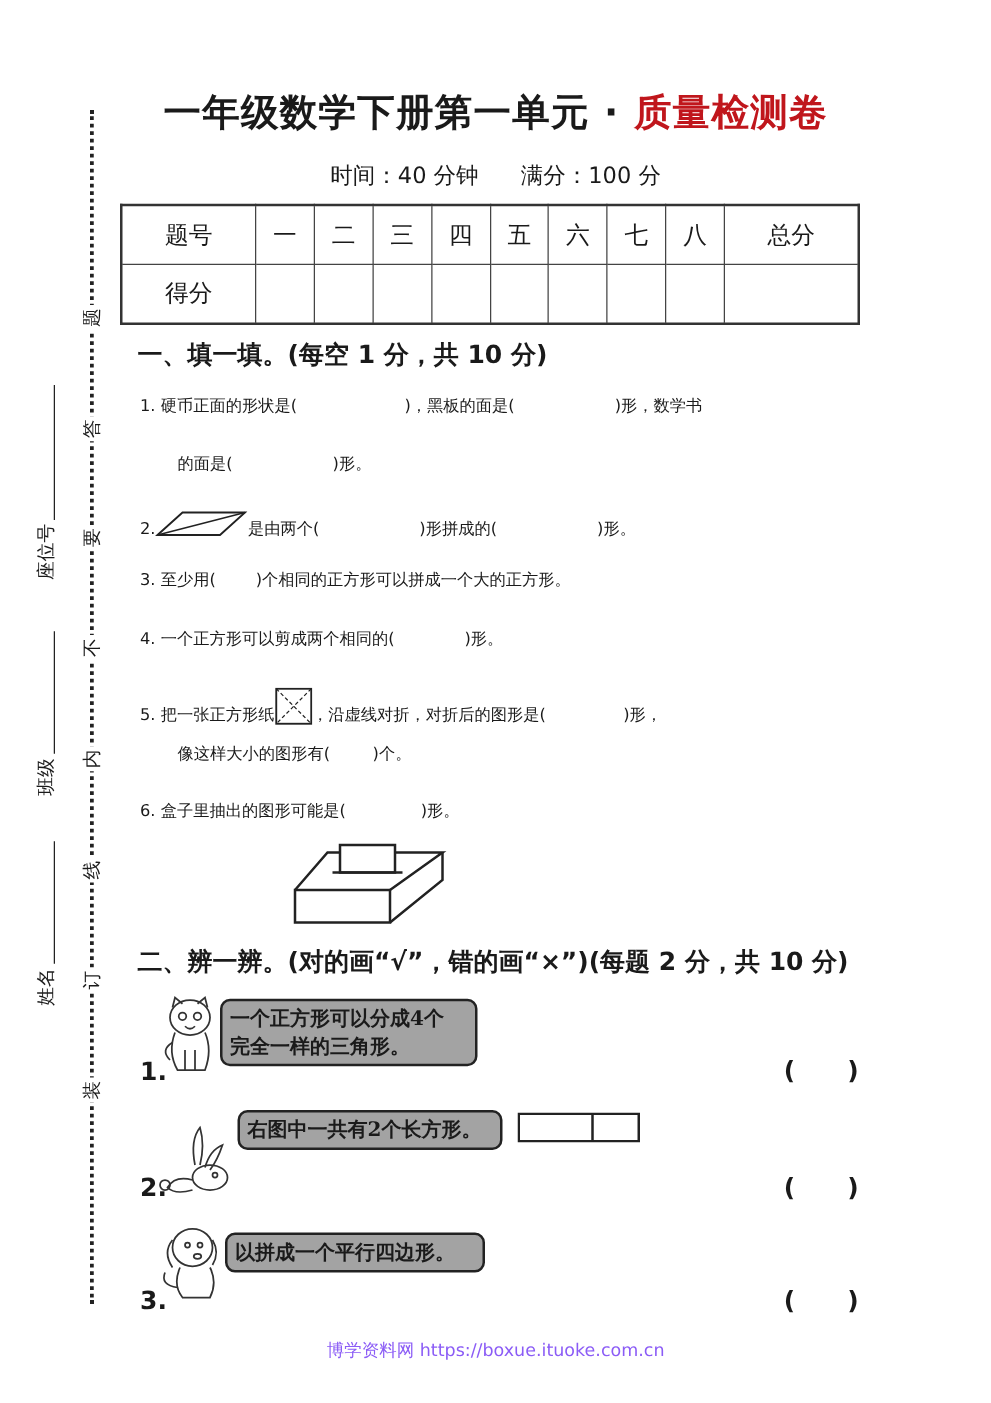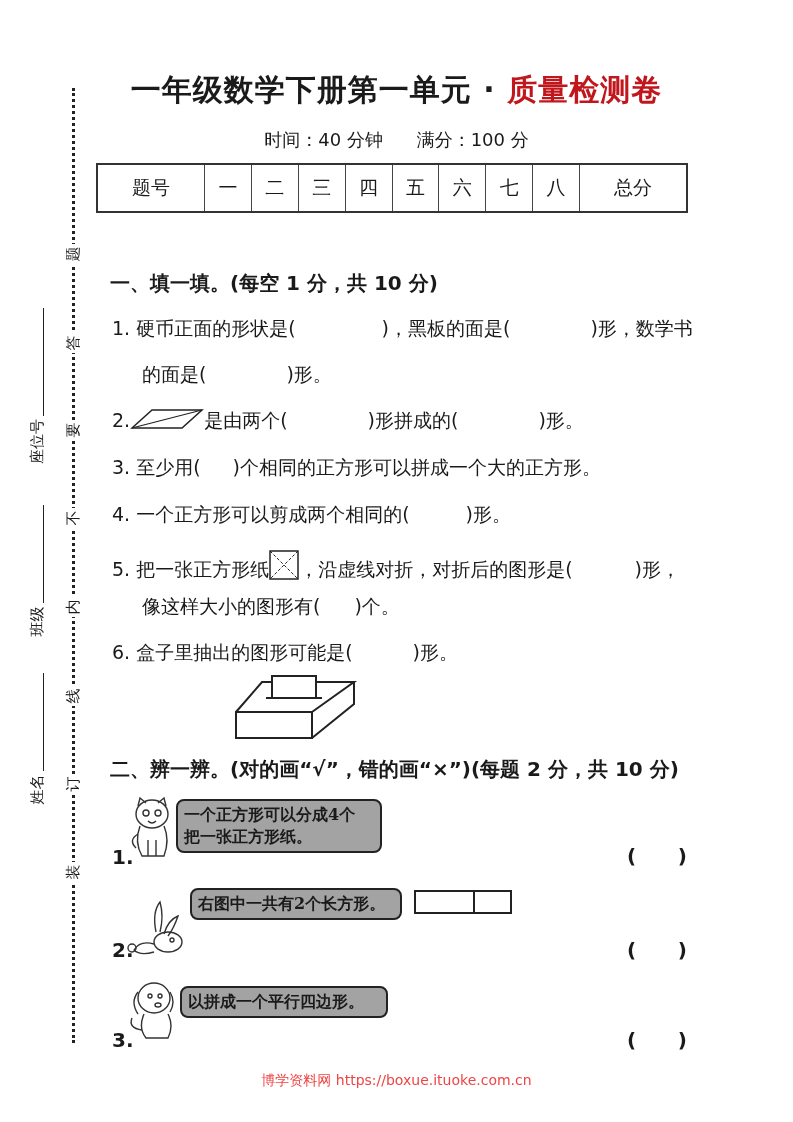--- a/index.html
+++ b/index.html
@@ -14,26 +14,26 @@
   
   table.score { position:absolute; left:96px; top:163px; width:592px; border-collapse:collapse; border:2px solid #333; }
   table.score td { border:1.5px solid #444; height:44px; text-align:center; font-size:19px; }
   
   .dots { left:72px; top:88px; height:955px; width:0; border-left:3px dotted #222; }
   .mchar { background:#fff; font-size:15px; transform:rotate(-90deg); width:20px; height:20px; text-align:center; line-height:20px; left:63px; }
   .side-label { font-size:15px; transform:rotate(-90deg); transform-origin:center; white-space:nowrap; }
   .side-line { width:0; border-left:1.5px solid #222; left:43px; }
   
   .sec { left:110px; font-size:20px; font-weight:bold; }
-  .q { left:112px; font-size:19px; white-space:nowrap; }
+  .q { left:112px; font-size:13px; white-space:nowrap; }
   .q .gap { display:inline-block; }
   
   .bubble { border:2px solid #222; border-radius:8px; background:#a3a3a3; font-family:"DejaVu Serif","Liberation Serif",serif; font-weight:bold; font-size:16px; line-height:22px; padding:3px 6px; }
   .paren { font-size:20px; font-weight:bold; left:627px; width:60px; display:flex; justify-content:space-between; }
-  .footer { left:0; width:793px; top:1072px; text-align:center; font-size:14px; color:#ef4444; }
+  .footer { left:0; width:793px; top:1072px; text-align:center; font-size:14px; color:#8b5cf6; }
 </style>
 </head>
 <body>
 
 <div class="abs title">
   <span>一年级数学下册第一单元 · </span><span class="red">质量检测卷</span>
 </div>
 <div class="abs subtitle">
   <span>时间：40 分钟</span>
   <span>满分：100 分</span>
@@ -46,20 +46,32 @@
     <td>一</td>
     <td>二</td>
     <td>三</td>
     <td>四</td>
     <td>五</td>
     <td>六</td>
     <td>七</td>
     <td>八</td>
     <td style="width:104px">总分</td>
   </tr>
+  <tr>
+    <td>得分</td>
+    <td></td>
+    <td></td>
+    <td></td>
+    <td></td>
+    <td></td>
+    <td></td>
+    <td></td>
+    <td></td>
+    <td></td>
+  </tr>
 </tbody>
   </table>
 
 <div class="abs dots"></div>
 <div class="abs mchar" style="top:244px">题</div>
 <div class="abs mchar" style="top:333px">答</div>
 <div class="abs mchar" style="top:420px">要</div>
 <div class="abs mchar" style="top:508px">不</div>
 <div class="abs mchar" style="top:597px">内</div>
 <div class="abs mchar" style="top:686px">线</div>
@@ -134,21 +146,21 @@
       <circle cx="30" cy="17" r="3"></circle>
     <path d="M20,25 q4,4 8,0"></path>
     <path d="M12,30 q-6,16 2,30 h22 q6,-16 0,-30"></path>
     <path d="M8,52 q-8,-8 2,-14"></path>
     <line x1="20" y1="44" x2="20" y2="60"></line>
       <line x1="28" y1="44" x2="28" y2="60"></line>
   </g>
 </svg>
 <div class="abs bubble" style="left:176px;top:799px;width:190px">
   <div>一个正方形可以分成4个</div>
-  <div>把一张正方形纸。</div>
+  <div>完全一样的三角形。</div>
 </div>
 <div class="abs paren" style="top:844px">
   <span>(</span>
     <span>)</span>
 </div>
 
 <div class="abs" style="left:112px;top:938px;font-size:20px;font-weight:bold">2.</div>
 <svg class="abs" style="left:126px;top:900px" width="66" height="56">
   <g fill="none" stroke="#333" stroke-width="1.4">
     <path d="M30,32 q-4,-20 4,-30 q4,14 0,30"></path>

